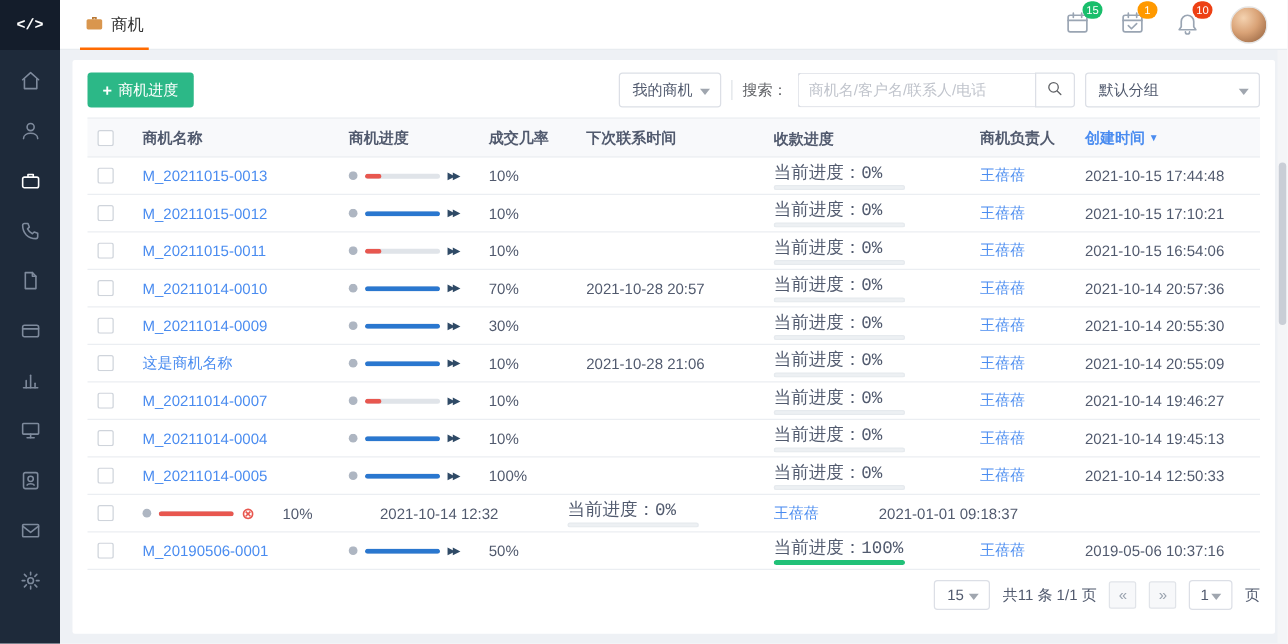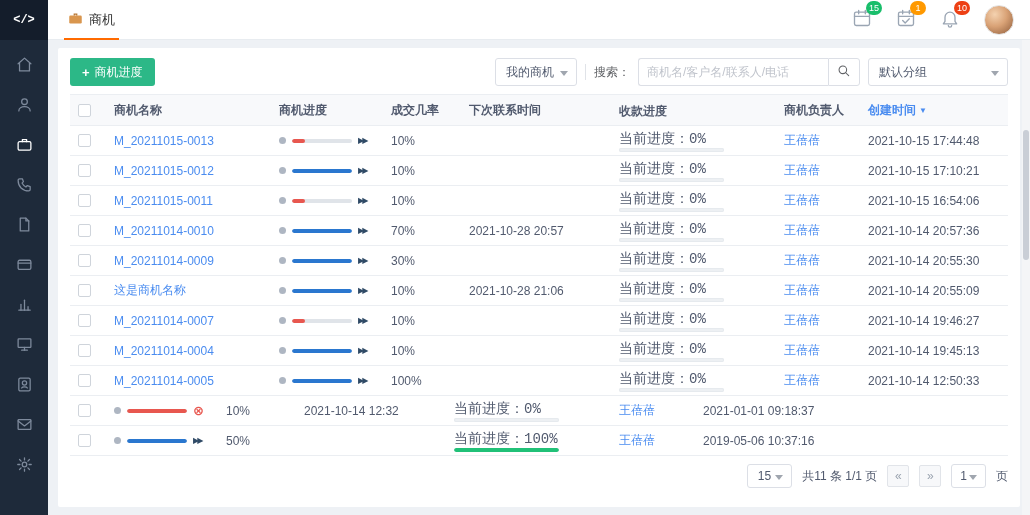--- a/index.html
+++ b/index.html
@@ -552,20 +552,23 @@
     <div class="td col-owner">
               <a class="link">王蓓蓓</a>
             </div>
     <div class="td col-created">2021-01-01 09:18:37</div>
   </div>
 
   <div class="tr">
     <div class="td col-check">
               <span class="checkbox"></span>
             </div>
+    <div class="td col-name">
+              <a class="link">M_20190506-0001</a>
+            </div>
     <div class="td col-prog">
       <span class="prog">
         <span class="dot"></span>
         <span class="bar-track">
                   <span class="bar-fill" style="width: 100%; background: rgb(42, 119, 207);"></span>
                 </span>
         <span class="end-icon">▶▶</span>
       </span>
     </div>
     <div class="td col-rate">50%</div>

